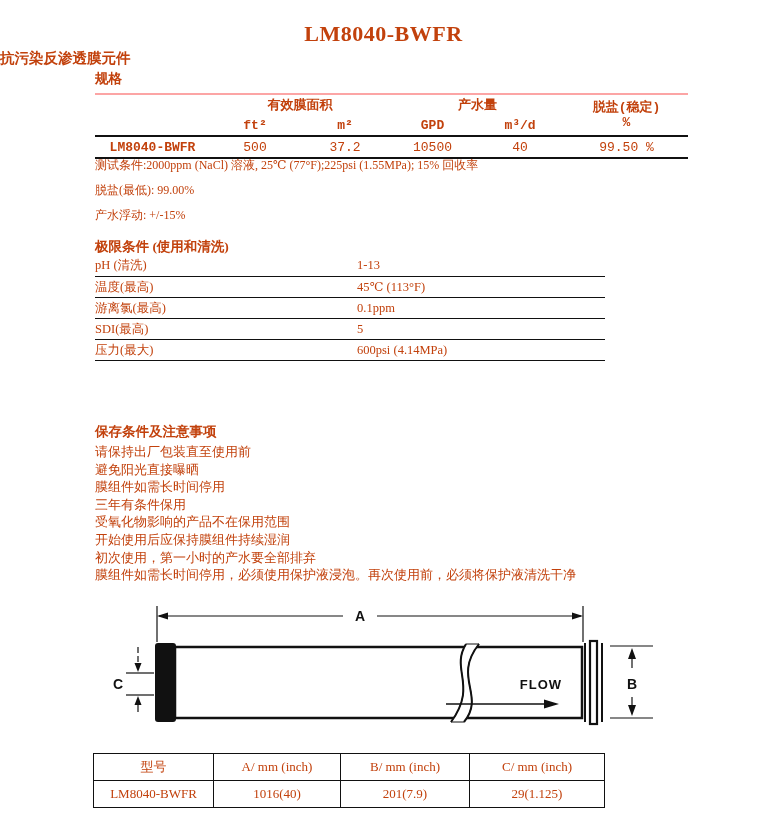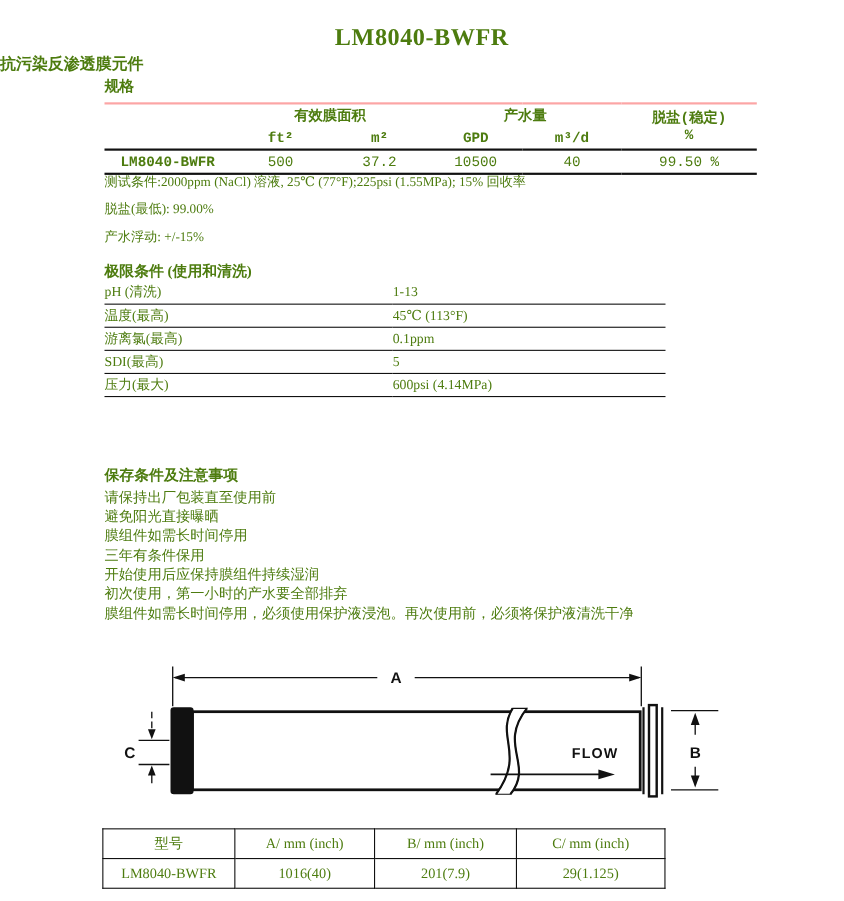--- a/index.html
+++ b/index.html
@@ -1,18 +1,18 @@
 <!DOCTYPE html>
 <html><head>
 <meta charset="utf-8">
 <style>
   html,body{margin:0;padding:0;background:#fff;}
   .page{
     position:relative;width:767px;height:819px;background:#ffffff;
-    font-family:"Liberation Serif","DejaVu Serif",serif;color:#4d7c0f;overflow:hidden;
+    font-family:"Liberation Serif","DejaVu Serif",serif;color:#c2410c;overflow:hidden;
   }
   .title{position:absolute;top:21px;left:0;width:767px;text-align:center;
     font-size:22px;font-weight:bold;letter-spacing:.5px;}
   .subtitle{position:absolute;top:49px;left:0;width:767px;text-align:left;
     font-size:14.5px;font-weight:bold;}
   .sec-heading{position:absolute;left:95px;font-size:13.5px;font-weight:bold;}
   
   .spec-table{position:absolute;left:95px;top:93px;width:593px;
     border-collapse:collapse;table-layout:fixed;
     border-top:2px solid #fca5a5;border-bottom:2px solid #111;font-family:Liberation Mono, monospace;}
@@ -118,20 +118,21 @@
       </tr>
     </tbody>
   </table>
 
   <div class="sec-heading" style="top:423px;">保存条件及注意事项</div>
   <div class="notes">
     <div>请保持出厂包装直至使用前</div>
     <div>避免阳光直接曝晒</div>
     <div>膜组件如需长时间停用</div>
     <div>三年有条件保用</div>
+    <div>受氧化物影响的产品不在保用范围</div>
     <div>开始使用后应保持膜组件持续湿润</div>
     <div>初次使用，第一小时的产水要全部排弃</div>
     <div>膜组件如需长时间停用，必须使用保护液浸泡。再次使用前，必须将保护液清洗干净</div>
   </div>
 
   <svg class="diagram" width="767" height="155" viewBox="0 0 767 155">
 
     <g stroke="#111" stroke-width="1.2">
       <line x1="157" y1="6" x2="157" y2="42"></line>
       <line x1="583" y1="6" x2="583" y2="42"></line>

